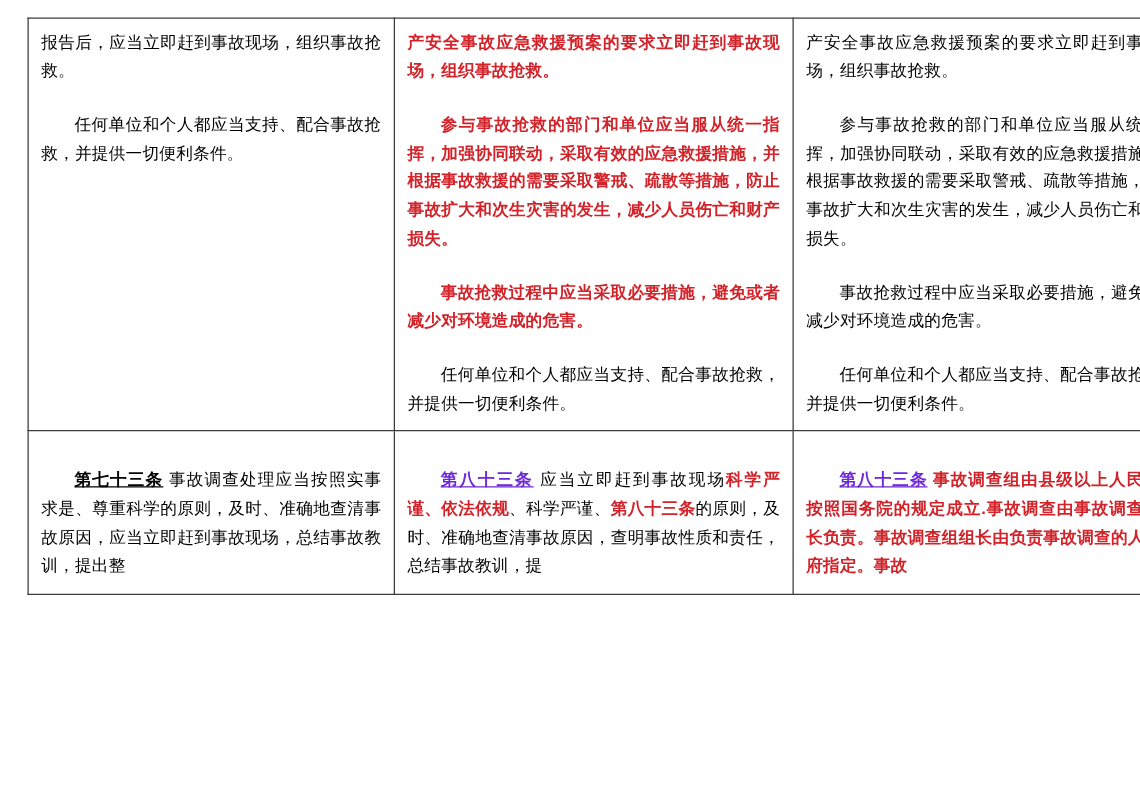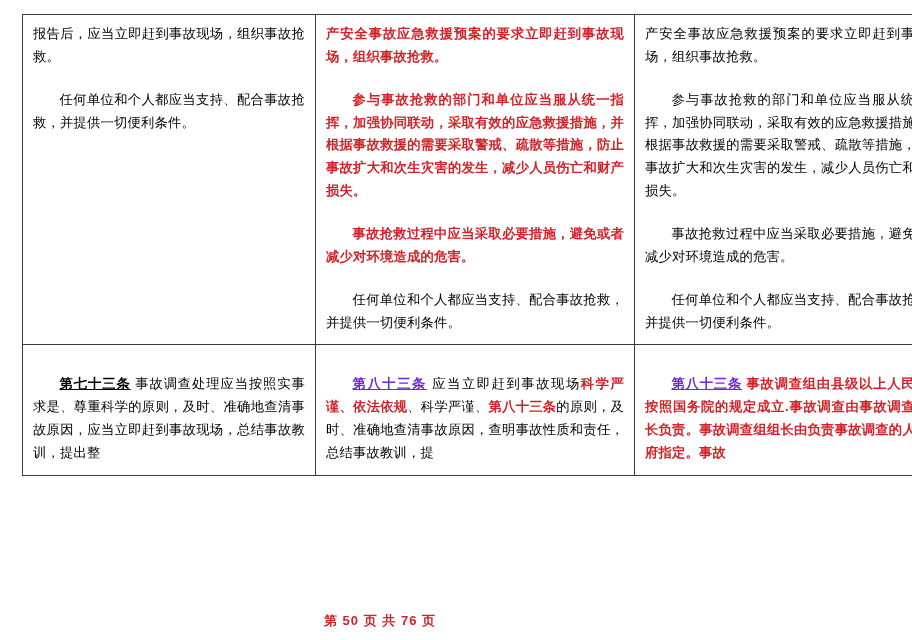--- a/index.html
+++ b/index.html
@@ -97,21 +97,14 @@
         <td class="col-b">
           <p class="para indent"><span class="art-no red">第八十三条</span><span class="black"> 应当立即赶到事故现场</span><span class="red">科学严谨、依法依规</span><span class="black">、科学严谨、</span><span class="red">第八十三条</span><span class="black">的原则，及时、准确地查清事故原因，查明事故性质和责任，总结事故教训，提</span></p>
         </td>
         <td class="col-c">
           <p class="para indent"><span class="art-no red">第八十三条</span><span class="red"> 事故调查组由县级以上人民政府按照国务院的规定成立.事故调查由事故调查组组长负责。事故调查组组长由负责事故调查的人民政府指定。事故</span></p>
         </td>
       </tr>
     </tbody>
   </table>
 
-  <div class="footer">
-    <span class="num">第</span>
-    <span class="num">50</span>
-    <span class="num">页 共</span>
-    <span class="num">76</span>
-    <span class="num">页</span>
-  </div>
 
 </div>
 
 </body></html>

